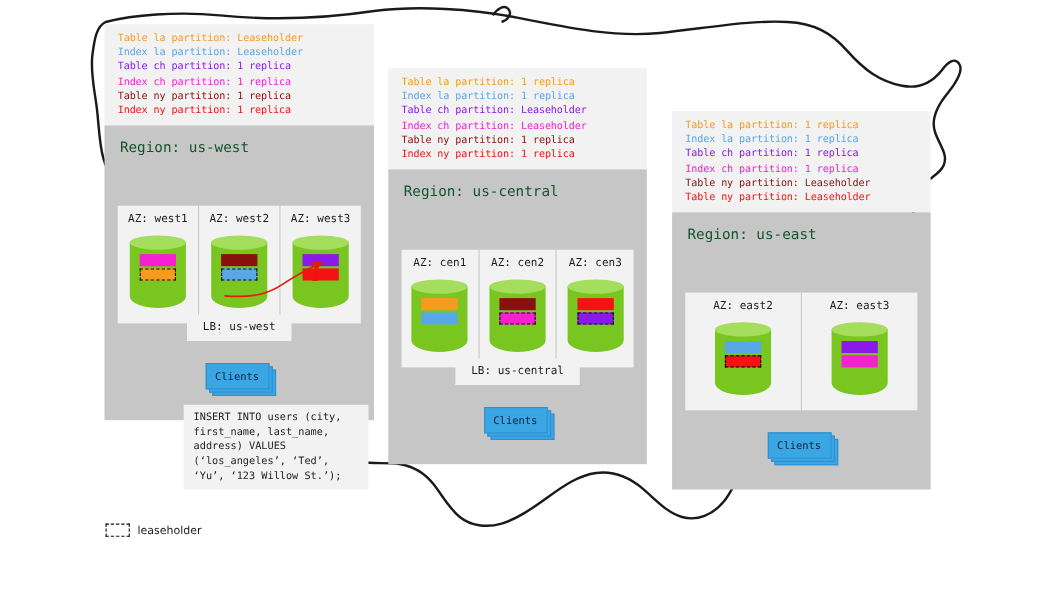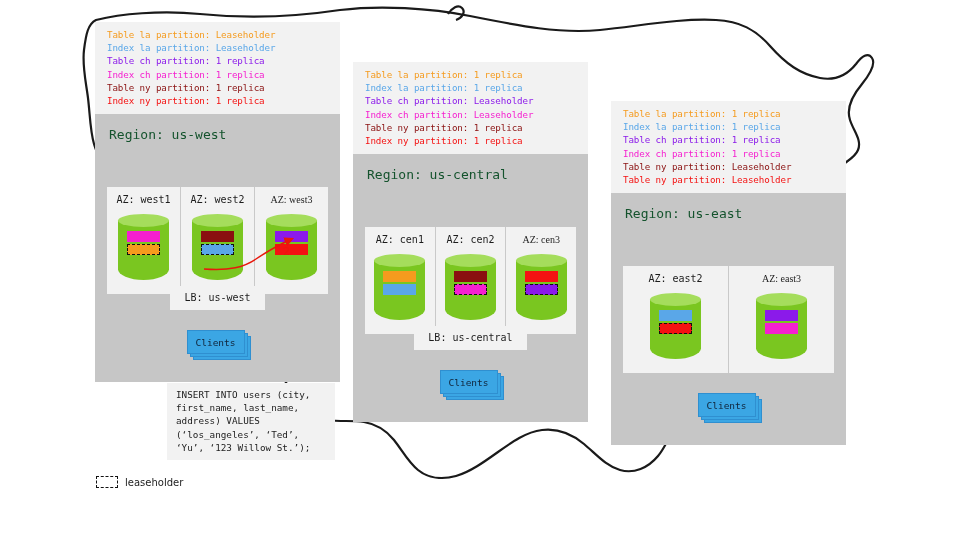--- a/index.html
+++ b/index.html
@@ -40,21 +40,21 @@
   }
   .az-cell{
     flex:1;
     border-right:1px solid #c9c9c9;
     padding:7px 0 9px 0;
     display:flex;
     flex-direction:column;
     align-items:center;
     position:relative;
   }
-  .az-cell:last-child{border-right:none;font-family:Liberation Serif, serif;}
+  .az-cell:last-child{border-right:none;}
   .az-label{
     font-size:10px;
     color:#1c1c1c;
     margin-bottom:9px;
     white-space:nowrap;
   }
 
   
   .cyl{
     position:relative;
@@ -346,21 +346,21 @@
       <div class="clients-wrap">
         <div class="clients">
           <div class="sheet s3"></div>
           <div class="sheet s2"></div>
           <div class="sheet s1">Clients</div>
         </div>
       </div>
     </div>
   </div>
 
-  <div class="sql-note" style="left:167px;top:368px;width:150px;margin-top:15px;">INSERT INTO users (city,
+  <div class="sql-note" style="left:167px;top:368px;width:150px;">INSERT INTO users (city,
 first_name, last_name,
 address) VALUES
 (‘los_angeles’, ‘Ted’,
 ‘Yu’, ‘123 Willow St.’);</div>
 
   <svg style="position:absolute;left:200px;top:215px;width:130px;height:70px;overflow:visible;" viewBox="0 0 130 70" xmlns="http://www.w3.org/2000/svg">
     <defs>
       <marker id="ah2" markerWidth="7" markerHeight="7" refX="5" refY="3.2" orient="auto" markerUnits="strokeWidth">
         <path d="M0,0 L6.5,3.2 L0,6.4 z" fill="#e8180c"></path>
       </marker>

